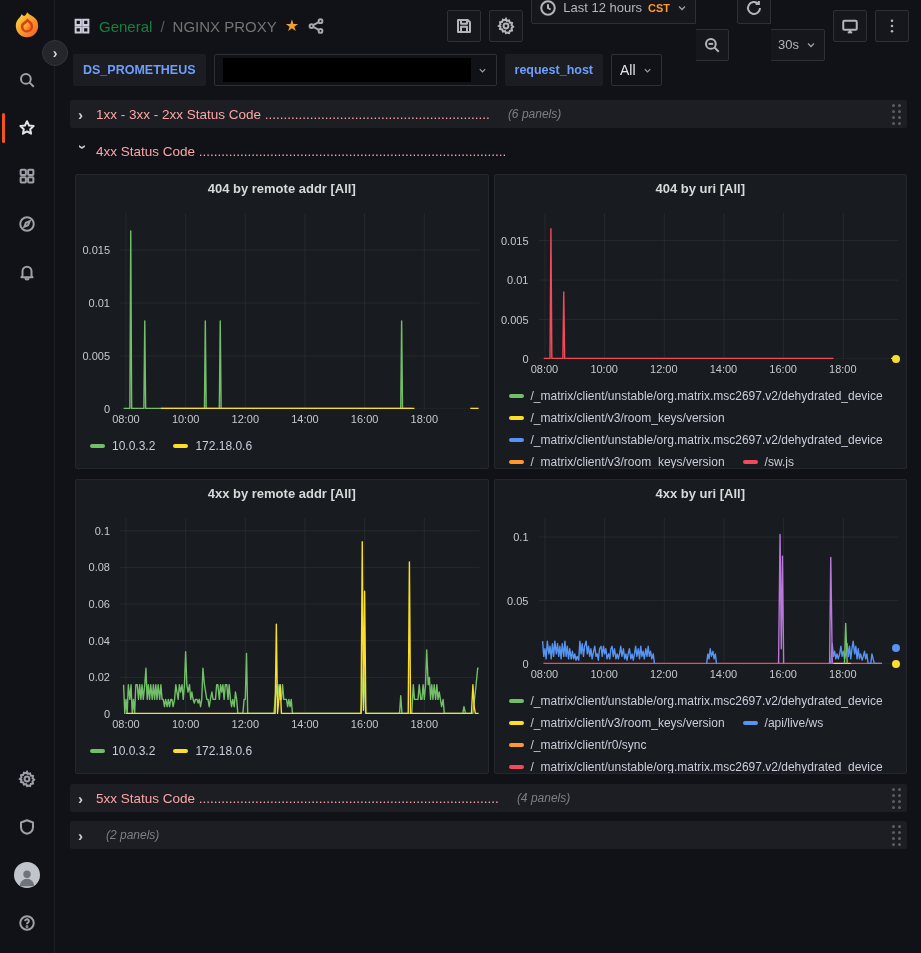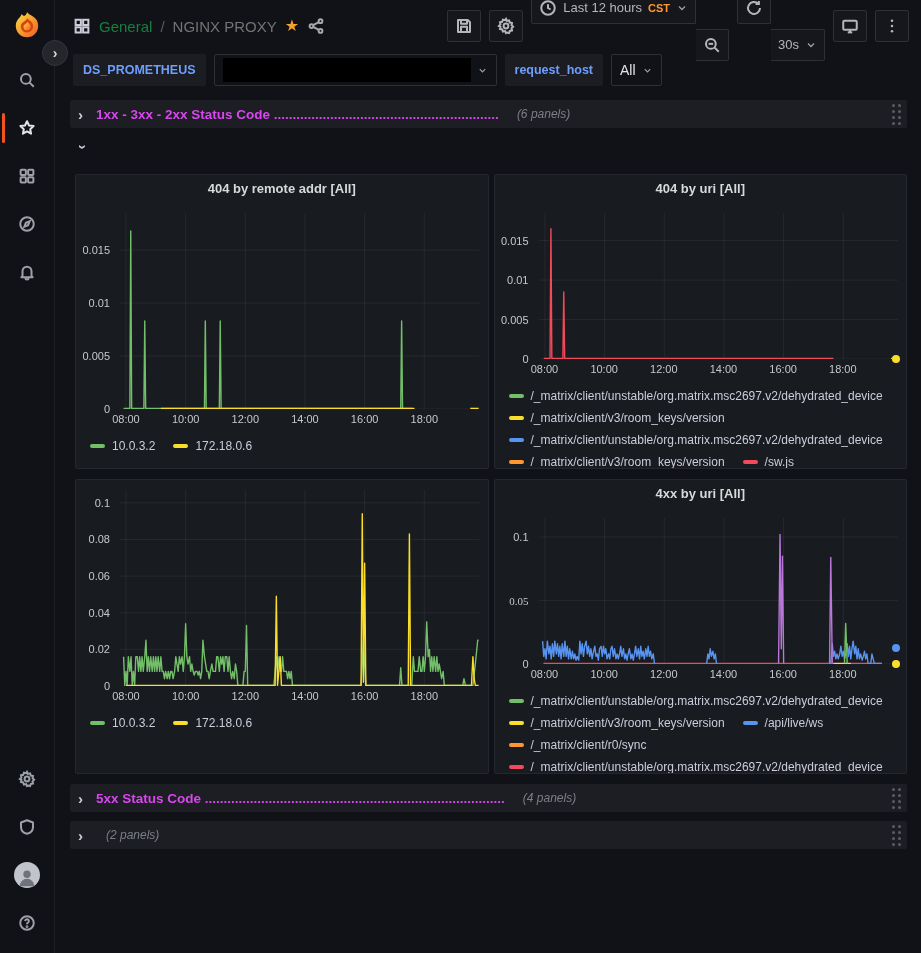--- a/index.html
+++ b/index.html
@@ -89,21 +89,21 @@
 
   
   .dashboard { flex: 1; overflow: hidden; padding: 4px 14px 0 15px; }
   .dash-row {
     height: 28px; display: flex; align-items: center; gap: 8px;
     padding: 0 6px 0 8px; margin-bottom: 9px; cursor: pointer;
   }
   .dash-row.collapsed { background: #1c1e23; border-radius: 2px; }
   .row-chevron { color: #ccccdc; font-size: 15px; font-weight: bold; width: 10px; }
   .row-chevron.open { transform: rotate(90deg); margin-top: -4px; }
-  .row-title { color: #d946ef; font-weight: bold; font-size: 13.5px; white-space: nowrap; overflow: hidden; max-width: 560px; }
+  .row-title { color: #fca5a5; font-weight: normal; font-size: 13.5px; white-space: nowrap; overflow: hidden; max-width: 560px; }
   .row-count { color: #7c7f87; font-style: italic; font-size: 12px; margin-left: 10px; white-space: nowrap; }
   .drag-handle { margin-left: auto; display: grid; grid-template-columns: 3px 3px; gap: 3px; cursor: grab; }
   .drag-handle i { width: 3px; height: 3px; background: #5a5d65; border-radius: 50%; }
 
   .panels-grid {
     display: grid; grid-template-columns: 1fr 1fr; gap: 10px 5px;
     margin: 0 0 10px 5px;
   }
   .panel {
     background: #181b1f; border: 1px solid #25272e; border-radius: 2px;
@@ -356,20 +356,21 @@
             <i></i>
             <i></i>
             <i></i>
             <i></i>
             <i></i>
           </span>
       </div>
 
       <div class="dash-row">
         <span class="row-chevron open">›</span>
+        <span class="row-title">4xx Status Code ..................................................................................</span>
         <span class="row-count"></span>
       </div>
 
       <div class="panels-grid">
         <div class="panel tall-plot">
           <div class="panel-title">404 by remote addr [All]</div>
           <div class="plot-region">
             <div class="ylabels">
                 <div class="ylabel" style="top: 100%;">0</div>
                 <div class="ylabel" style="top: 72.97%;">0.005</div>
@@ -465,20 +466,21 @@
                 <span class="legend-swatch" style="background: rgb(255, 152, 48);"></span>
                 <span>/_matrix/client/v3/room_keys/version</span>
               </div>
               <div class="legend-item">
                 <span class="legend-swatch" style="background: rgb(242, 73, 92);"></span>
                 <span>/sw.js</span>
               </div>
             </div>
         </div>
         <div class="panel tall-plot">
+          <div class="panel-title">4xx by remote addr [All]</div>
           <div class="plot-region">
             <div class="ylabels">
                 <div class="ylabel" style="top: 100%;">0</div>
                 <div class="ylabel" style="top: 81.31%;">0.02</div>
                 <div class="ylabel" style="top: 62.62%;">0.04</div>
                 <div class="ylabel" style="top: 43.93%;">0.06</div>
                 <div class="ylabel" style="top: 25.23%;">0.08</div>
                 <div class="ylabel" style="top: 6.54%;">0.1</div>
               </div>
             <div class="plot">
@@ -517,21 +519,21 @@
                 <span class="legend-swatch" style="background: rgb(250, 222, 42);"></span>
                 <span>172.18.0.6</span>
               </div>
             </div>
         </div>
         <div class="panel short-plot">
           <div class="panel-title">4xx by uri [All]</div>
           <div class="plot-region">
             <div class="ylabels">
                 <div class="ylabel" style="top: 100%;">0</div>
-                <div class="ylabel" style="top: 56.52%; font-family: Liberation Serif, serif;">0.05</div>
+                <div class="ylabel" style="top: 56.52%;">0.05</div>
                 <div class="ylabel" style="top: 13.04%;">0.1</div>
               </div>
             <div class="plot">
                 <svg viewBox="0 0 1000 1000" preserveAspectRatio="none">
                   <line x1="16.597510373444" x2="16.597510373444" y1="0" y2="1000" class="grid"></line>
                   <line x1="182.57261410788382" x2="182.57261410788382" y1="0" y2="1000" class="grid"></line>
                   <line x1="348.5477178423236" x2="348.5477178423236" y1="0" y2="1000" class="grid"></line>
                   <line x1="514.5228215767635" x2="514.5228215767635" y1="0" y2="1000" class="grid"></line>
                   <line x1="680.4979253112033" x2="680.4979253112033" y1="0" y2="1000" class="grid"></line>
                   <line x1="846.473029045643" x2="846.473029045643" y1="0" y2="1000" class="grid"></line>

